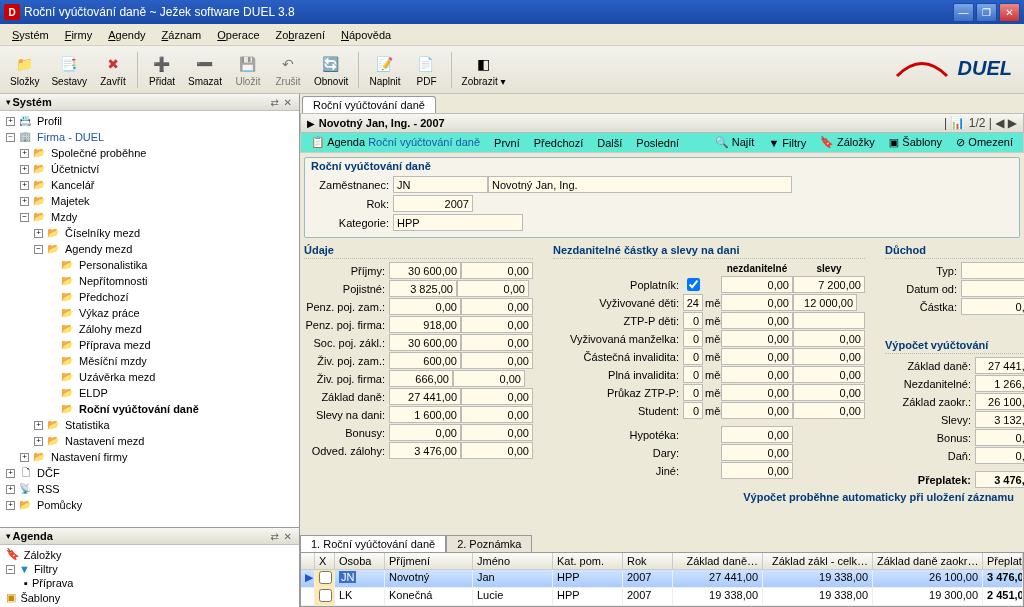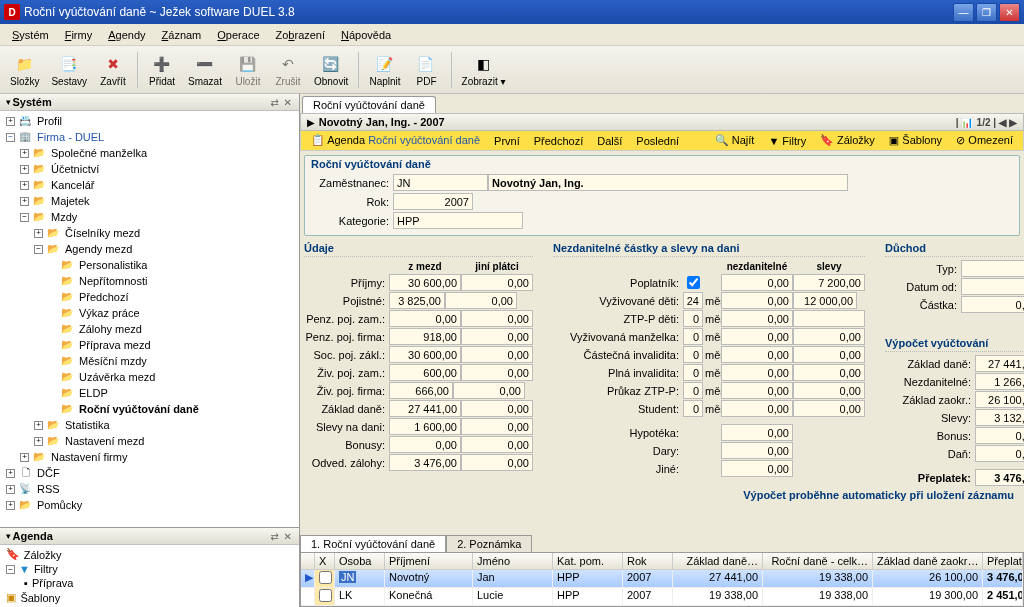--- a/index.html
+++ b/index.html
@@ -56,23 +56,23 @@
 .agendalist .item .expbtn { width: 9px; height: 9px; border: 1px solid #888; display: inline-flex; align-items: center; justify-content: center; font-size: 8px; }
 
 
 .content { flex: 1; display: flex; flex-direction: column; background: #ece9d8; overflow: hidden; }
 
 .doctab { display: flex; background: #ece9d8; padding: 2px 2px 0; }
 .doctab .tab { background: white; border: 1px solid #999; border-bottom: none; padding: 2px 10px; font-size: 11px; border-radius: 3px 3px 0 0; }
 
 .subhead { background: linear-gradient(to bottom, #f7f6f0, #e0ded2); border: 1px solid #bbb; padding: 2px 6px; display: flex; align-items: center; }
 .subhead .arrow2 { font-size: 10px; margin-right: 4px; }
-.subhead .pgctrl { margin-left: auto; font-size: 10px; color: #444; font-weight: bold; }
-
-.navrow { background: #fde047; border: 1px solid #ccc; border-top: none; padding: 2px 4px; display: flex; align-items: center; gap: 2px; }
+.subhead .pgctrl { margin-left: auto; font-size: 12px; color: #444; }
+
+.navrow { background: #5eead4; border: 1px solid #ccc; border-top: none; padding: 2px 4px; display: flex; align-items: center; gap: 2px; }
 .navrow .nitem { padding: 1px 6px; cursor: pointer; font-size: 11px; }
 .navrow .spacer { flex: 1; }
 
 
 .formarea { flex: 1; padding: 4px; overflow: auto; }
 .fieldset { border: 1px solid #9bb; border-radius: 2px; background: #f5f3ea; margin-bottom: 4px; }
 .fieldset .fshead { font-weight: bold; padding: 2px 6px; color: #003a7a; }
 .fieldset .fsbody { padding: 2px 6px 4px; }
 
 .frow { display: flex; align-items: center; margin-bottom: 2px; }
@@ -177,20 +177,26 @@
     </div>
   <div class="tbtn">
       <div class="ticon" style="color:#c33">📄</div>
       <div class="tlabel">PDF</div>
     </div>
   <div class="sep"></div>
   <div class="tbtn">
       <div class="ticon">◧</div>
       <div class="tlabel"><span>Zobrazit</span> ▾</div>
     </div>
+  <div class="logo">
+    <svg width="60" height="28">
+        <path d="M5 20 Q30 -5 55 20" stroke="#c00" stroke-width="3" fill="none"></path>
+      </svg>
+    <span>DUEL</span>
+  </div>
 </div>
 
 <div class="main">
 
   <div class="leftpanel">
     <div class="panelhead">
         <span class="arrow">▾</span>
         <b>Systém</b>
         <span class="ctrls">⇄ ✕</span>
       </div>
@@ -207,21 +213,21 @@
             <div class="node firm">
               <span class="exp">−</span>
               <span class="ticon">🏢</span>
               <span class="label">Firma - DUEL</span>
             </div>
           <ul>
             <li>
                 <div class="node">
                   <span class="exp">+</span>
                   <span class="ticon folder">📂</span>
-                  <span class="label">Společné manželka</span>
+                  <span class="label">Společné proběhne</span>
                 </div>
               </li>
             <li>
                 <div class="node">
                   <span class="exp">+</span>
                   <span class="ticon folder">📂</span>
                   <span class="label">Účetnictví</span>
                 </div>
               </li>
             <li>
@@ -431,51 +437,46 @@
     </div>
 
     <div class="formarea">
 
       <div class="fieldset">
         <div class="fshead">Roční vyúčtování daně</div>
         <div class="fsbody">
           <div class="frow">
             <span class="flabel" style="width:82px">Zaměstnanec:</span>
             <input class="txt" style="width: 95px;" value="JN">
-            <input class="txt" style="width: 360px; font-weight: bold;" value="Novotný Jan, Ing.">
+            <input class="txt" style="width: 304px;" value="Novotný Jan, Ing.">
           </div>
           <div class="frow">
             <span class="flabel" style="width:82px">Rok:</span>
             <input style="width: 80px;" value="2007">
           </div>
           <div class="frow">
             <span class="flabel" style="width:82px">Kategorie:</span>
             <input class="txt" style="width: 130px;" value="HPP">
           </div>
         </div>
       </div>
 
       <div class="columns">
 
         <div class="col" style="width:231px">
           <div class="section-title">Údaje</div>
-          <div class="grid-row">
-              <div style="width:85px"></div>
-              <div class="subcol-h" style="width:72px">z mezd</div>
-              <div class="subcol-h" style="width:72px">jiní plátci</div>
-            </div>
           <div id="udaje-rows">
               <div class="grid-row">
                 <div class="lblcell" style="width:85px">Příjmy:</div>
                 <div class="numcell" style="width:72px">30 600,00</div>
                 <div class="numcell" style="width:72px">0,00</div>
               </div>
               <div class="grid-row">
                 <div class="lblcell" style="width:85px">Pojistné:</div>
-                <div class="numcell" style="width:56px">3 825,00</div>
+                <div class="numcell" style="width:68px">3 825,00</div>
                 <div class="numcell" style="width:72px">0,00</div>
               </div>
               <div class="grid-row">
                 <div class="lblcell" style="width:85px">Penz. poj. zam.:</div>
                 <div class="numcell" style="width:72px">0,00</div>
                 <div class="numcell" style="width:72px">0,00</div>
               </div>
               <div class="grid-row">
                 <div class="lblcell" style="width:85px">Penz. poj. firma:</div>
                 <div class="numcell" style="width:72px">918,00</div>
@@ -667,21 +668,21 @@
     <div class="datatable">
       <div class="thead">
         <div class="th ptrcell"></div>
         <div class="th" style="width:20px">X</div>
         <div class="th" style="width:50px">Osoba</div>
         <div class="th" style="width:88px">Příjmení</div>
         <div class="th" style="width:80px">Jméno</div>
         <div class="th" style="width:70px">Kat. pom.</div>
         <div class="th" style="width:50px">Rok</div>
         <div class="th r" style="width:90px">Základ daně…</div>
-        <div class="th r" style="width:110px">Roční daně - celk…</div>
+        <div class="th r" style="width:110px">Základ zákl - celk…</div>
         <div class="th r" style="width:110px">Základ daně zaokr…</div>
         <div class="th r" style="flex:1">Přeplatek - celkem</div>
       </div>
       <div id="tbody">
           <div class="trow sel">
     <div class="td ptrcell">▶</div>
     <div class="td xcell" style="width:20px"><input type="checkbox" style=""></div>
     <div class="td" style="width:50px"><span class="highlight">JN</span></div>
     <div class="td" style="width:88px">Novotný</div>
     <div class="td" style="width:80px">Jan</div>

